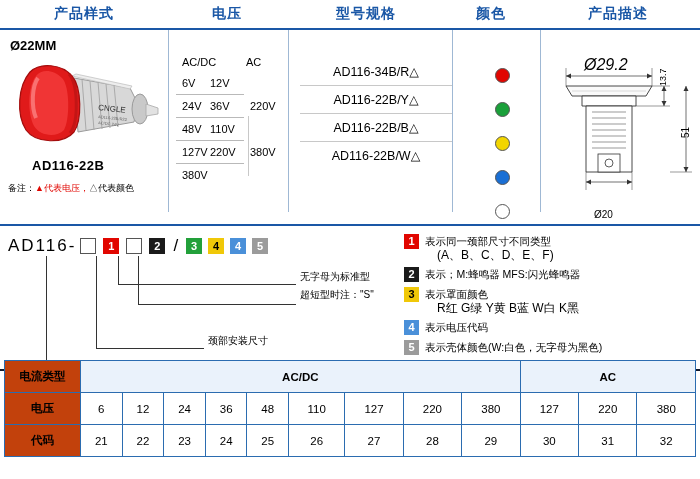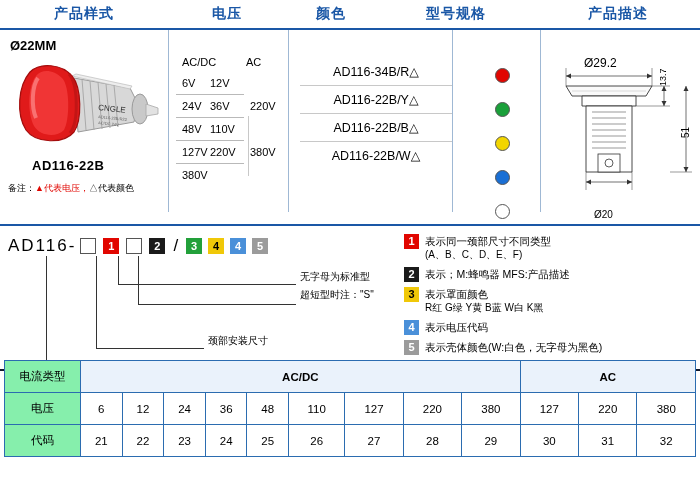--- a/index.html
+++ b/index.html
@@ -126,45 +126,45 @@
   .slash { font-size: 17px; margin: 0 5px; }
 
   .legend { position: absolute; left: 404px; top: 8px; width: 294px; }
   .legend-item { display: flex; margin-bottom: 5px; }
   .legend-badge {
     width: 15px; height: 15px; flex: 0 0 15px;
     font-size: 11px; color: #fff; text-align: center; line-height: 15px;
     font-weight: bold; margin-right: 6px;
   }
   .legend-txt { font-size: 10.5px; line-height: 14px; }
-  .legend-txt .sub { display: block; font-size: 10px; }
+  .legend-txt .sub { display: block; font-size: 12px; margin-left: 12px; }
 
   .callout { position: absolute; font-size: 10px; text-align: center; }
   .leader { position: absolute; background: #333; }
 
   
   .tbl { position: absolute; left: 4px; top: 360px; width: 692px; border-collapse: collapse; }
   .tbl td, .tbl th {
     border: 1px solid #2b6cb0;
     font-size: 11.5px;
     text-align: center;
     height: 32px;
     font-weight: normal;
   }
   .tbl .hdr { background: #eaf2fb; font-weight: bold; }
-  .tbl .lbl { background: #86efac; font-weight: normal; width: 76px; }
+  .tbl .lbl { background: #c2410c; font-weight: bold; width: 76px; }
 </style>
 </head>
 <body>
 
 <div class="header-row">
   <div class="header-cell hc1">产品样式</div>
   <div class="header-cell hc2">电压</div>
+  <div class="header-cell hc3">型号规格</div>
   <div class="header-cell hc4">颜色</div>
-  <div class="header-cell hc3">型号规格</div>
   <div class="header-cell hc5">产品描述</div>
 </div>
 
 <div class="top-area">
 
   <div class="topsep" style="left:168px; top:0; height:182px;"></div>
   <div class="topsep" style="left:288px; top:0; height:182px;"></div>
   <div class="topsep" style="left:452px; top:0; height:182px;"></div>
   <div class="topsep" style="left:540px; top:0; height:182px;"></div>
 
@@ -298,21 +298,21 @@
       <path d="M124 36 l-2.5 5 h5 z" fill="#333"></path>
       <path d="M124 56 l-2.5 -5 h5 z" fill="#333"></path>
       <line x1="112" y1="36" x2="130" y2="36" stroke="#333" stroke-width=".5"></line>
       <line x1="96" y1="56" x2="130" y2="56" stroke="#333" stroke-width=".5"></line>
 
       <line x1="146" y1="36" x2="146" y2="122" stroke="#333" stroke-width=".7"></line>
       <path d="M146 36 l-2.5 5 h5 z" fill="#333"></path>
       <path d="M146 122 l-2.5 -5 h5 z" fill="#333"></path>
       <line x1="130" y1="122" x2="152" y2="122" stroke="#333" stroke-width=".5"></line>
     </svg>
-    <div style="position:absolute;left:44px;top:6px;font-size:12px;">Ø29.2</div>
+    <div style="position:absolute;left:44px;top:6px;font-size:16px;font-style:italic;">Ø29.2</div>
     <div style="position:absolute;left:118px;top:36px;font-size:9px;transform:rotate(-90deg);transform-origin:left top;">13.7</div>
     <div style="position:absolute;left:140px;top:88px;font-size:10px;transform:rotate(-90deg);transform-origin:left top;">51</div>
     <div style="position:absolute;left:54px;top:150px;font-size:10px;margin-top:9px;">Ø20</div>
   </div>
 </div>
 
 <div class="mid-area">
 
   <div class="code-line">
     <span class="code-text">AD116-</span>
@@ -345,21 +345,21 @@
     <div class="legend-item">
       <div class="legend-badge" style="background:#e10600;">1</div>
       <div class="legend-txt">
         <span>表示同一颈部尺寸不同类型</span>
         <span class="sub">(A、B、C、D、E、F)</span>
       </div>
     </div>
     <div class="legend-item">
       <div class="legend-badge" style="background:#1a1a1a;">2</div>
       <div class="legend-txt">
-        <span>表示；M:蜂鸣器        MFS:产品描述</span>
+        <span>表示；M:蜂鸣器        MFS:闪光蜂鸣器</span>
       </div>
     </div>
     <div class="legend-item">
       <div class="legend-badge" style="background:#f0c808;color:#000;">3</div>
       <div class="legend-txt">
         <span>表示罩面颜色</span>
         <span class="sub">R红  G绿  Y黄  B蓝  W白  K黑</span>
       </div>
     </div>
     <div class="legend-item">

